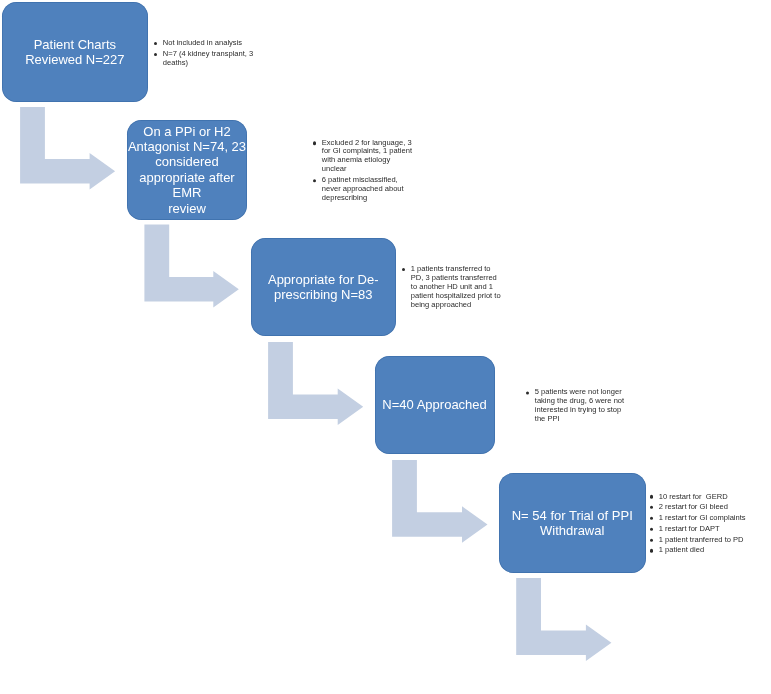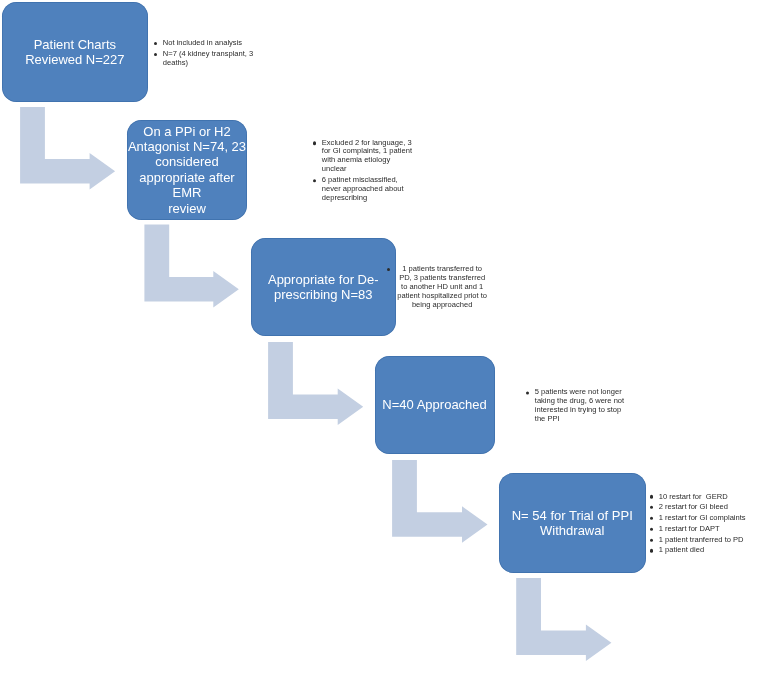--- a/index.html
+++ b/index.html
@@ -123,21 +123,21 @@
     </ul>
   </div>
 
   <div class="notes" style="left:279px; top:169.5px; width:100.5px; transform:translateY(calc(-50% + 1.3px));margin-left:35px;">
     <ul>
       <li>Excluded 2 for language, 3 for GI complaints, 1 patient with anemia etiology unclear</li>
       <li>6 patinet misclassified, never approached about deprescribing</li>
     </ul>
   </div>
 
-  <div class="notes" style="left:388px; top:286px; width:100.5px; transform:translateY(calc(-50% + 1.3px));text-align:center;">
+  <div class="notes" style="left:403px; top:286px; width:100.5px; transform:translateY(calc(-50% + 1.3px));">
     <ul>
       <li>1 patients transferred to PD, 3 patients transferred to another HD unit and 1 patient hospitalized priot to being approached</li>
     </ul>
   </div>
 
   <div class="notes" style="left:527px; top:405px; width:100.5px; transform:translateY(calc(-50% + 1.3px));">
     <ul>
       <li>5 patients were not longer taking the drug, 6 were not interested in trying to stop the PPI</li>
     </ul>
   </div>

